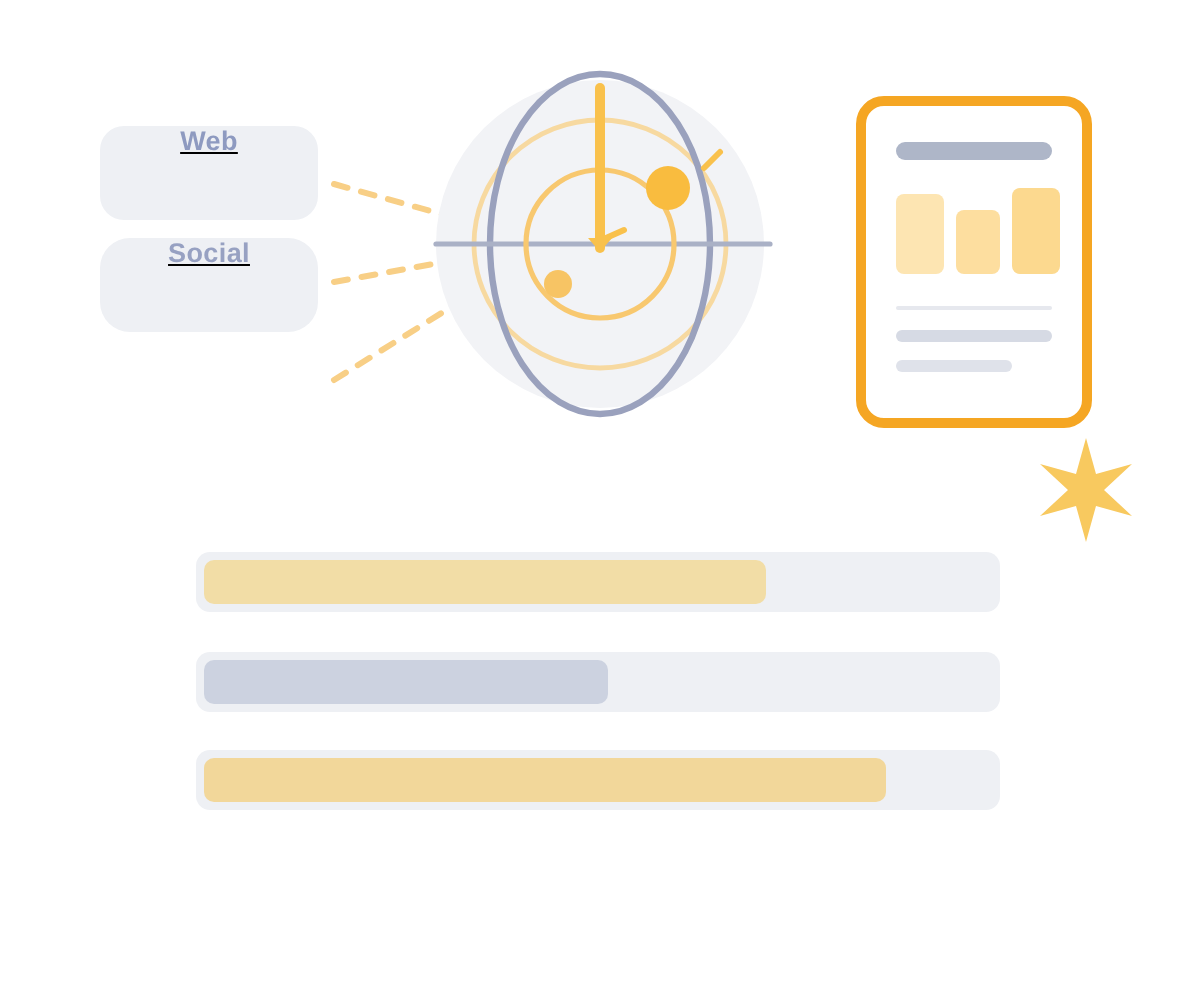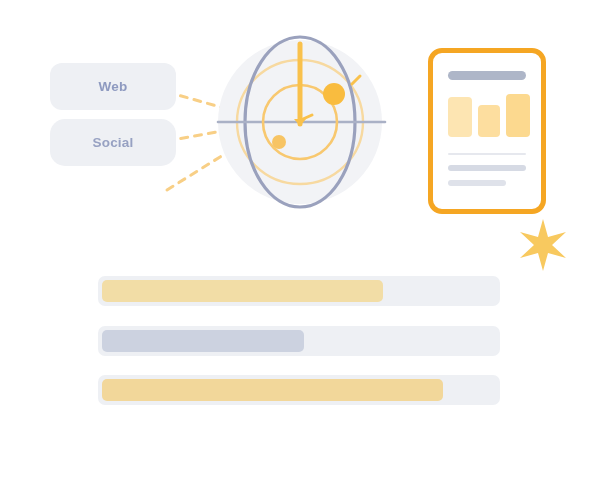--- a/index.html
+++ b/index.html
@@ -7,24 +7,24 @@
     width:600px;height:500px;
     background:#ffffff;
     font-family:"Liberation Sans", sans-serif;
     overflow:hidden;
   }
   #stage{position:relative;width:600px;height:500px;}
 
   
   .pill{
     position:absolute;
-    width:126px;height:47px;
+    width:109px;height:47px;
     border-radius:12px;
     background:#eef0f4;
-    display:flex;align-items:center;justify-content:center;
+    display:flex;justify-content:center;text-decoration:underline;
   }
   .pill-label{
     font-size:13.5px;
     font-weight:bold;
     letter-spacing:.2px;
     user-select:none;
   }
   #pill-0{left:50px;top:63px;}
   #pill-1{left:50px;top:119px;border-radius:15px;}
   #pill-2{left:50px;top:175px;}

